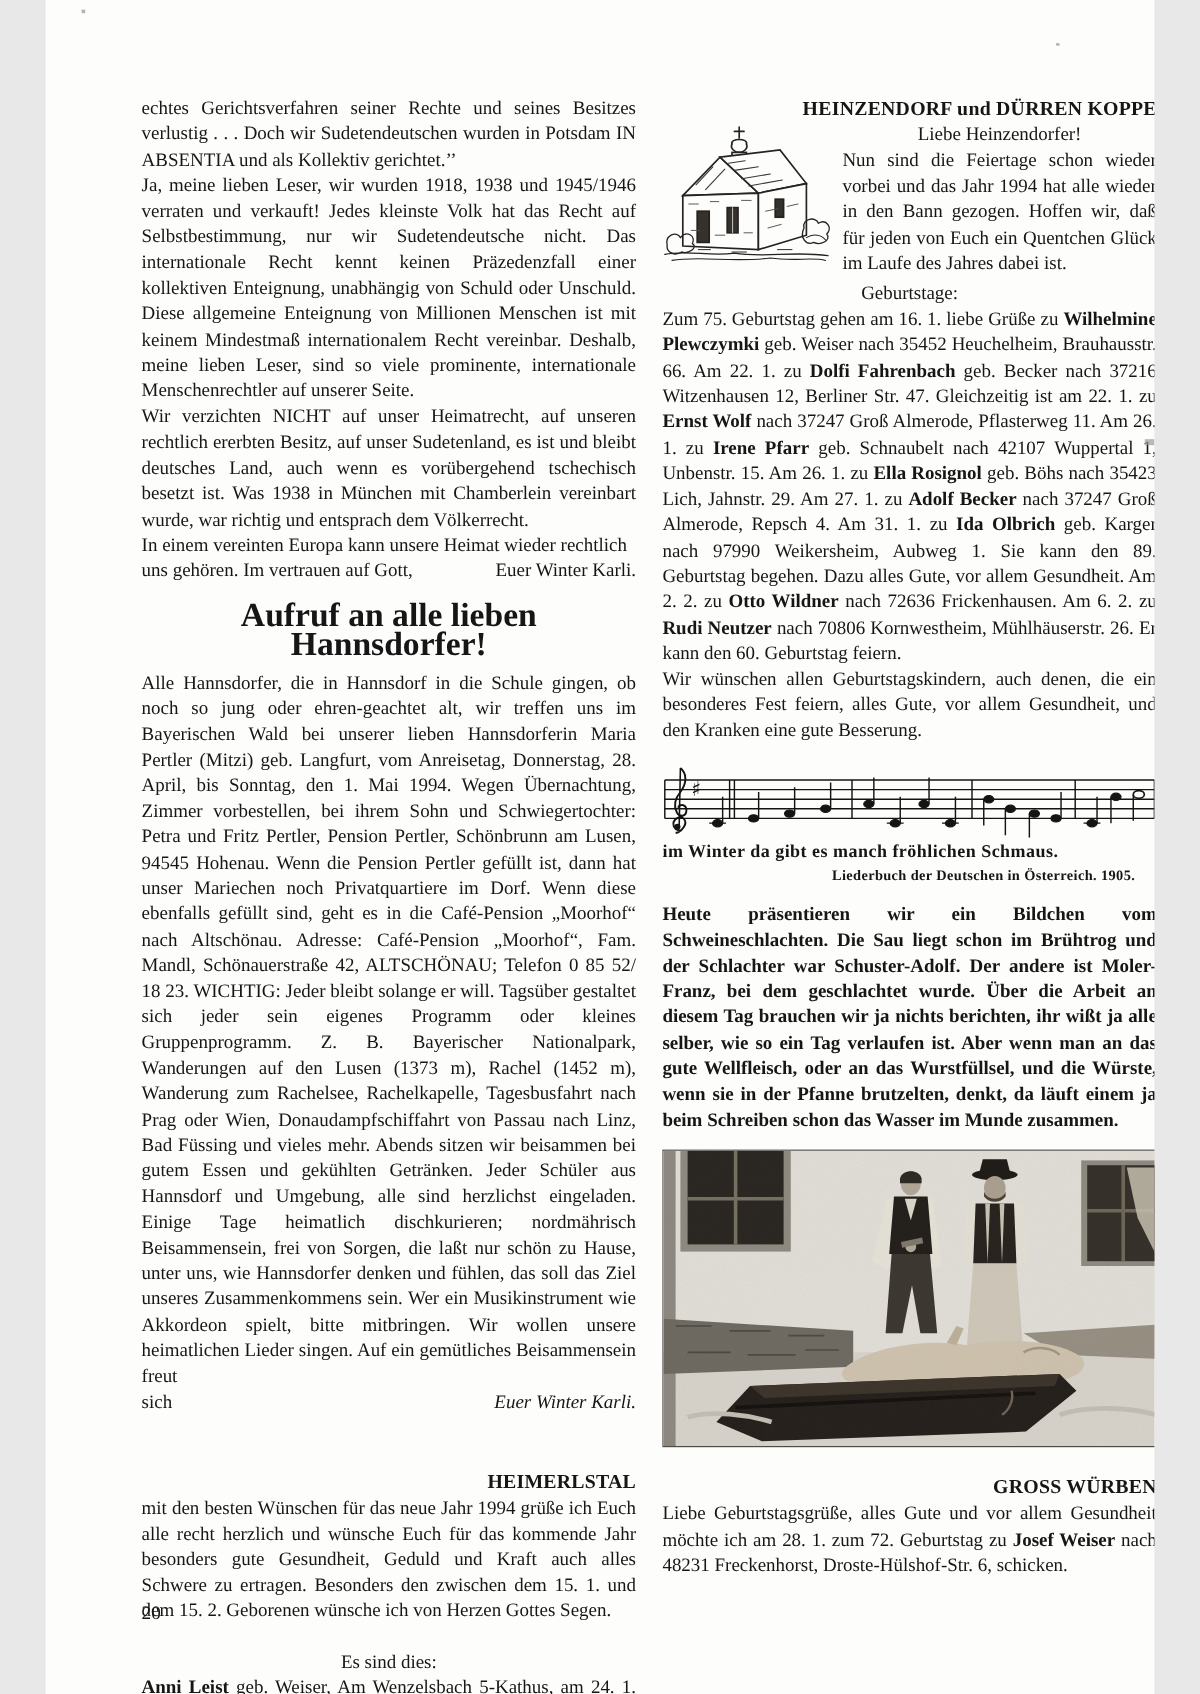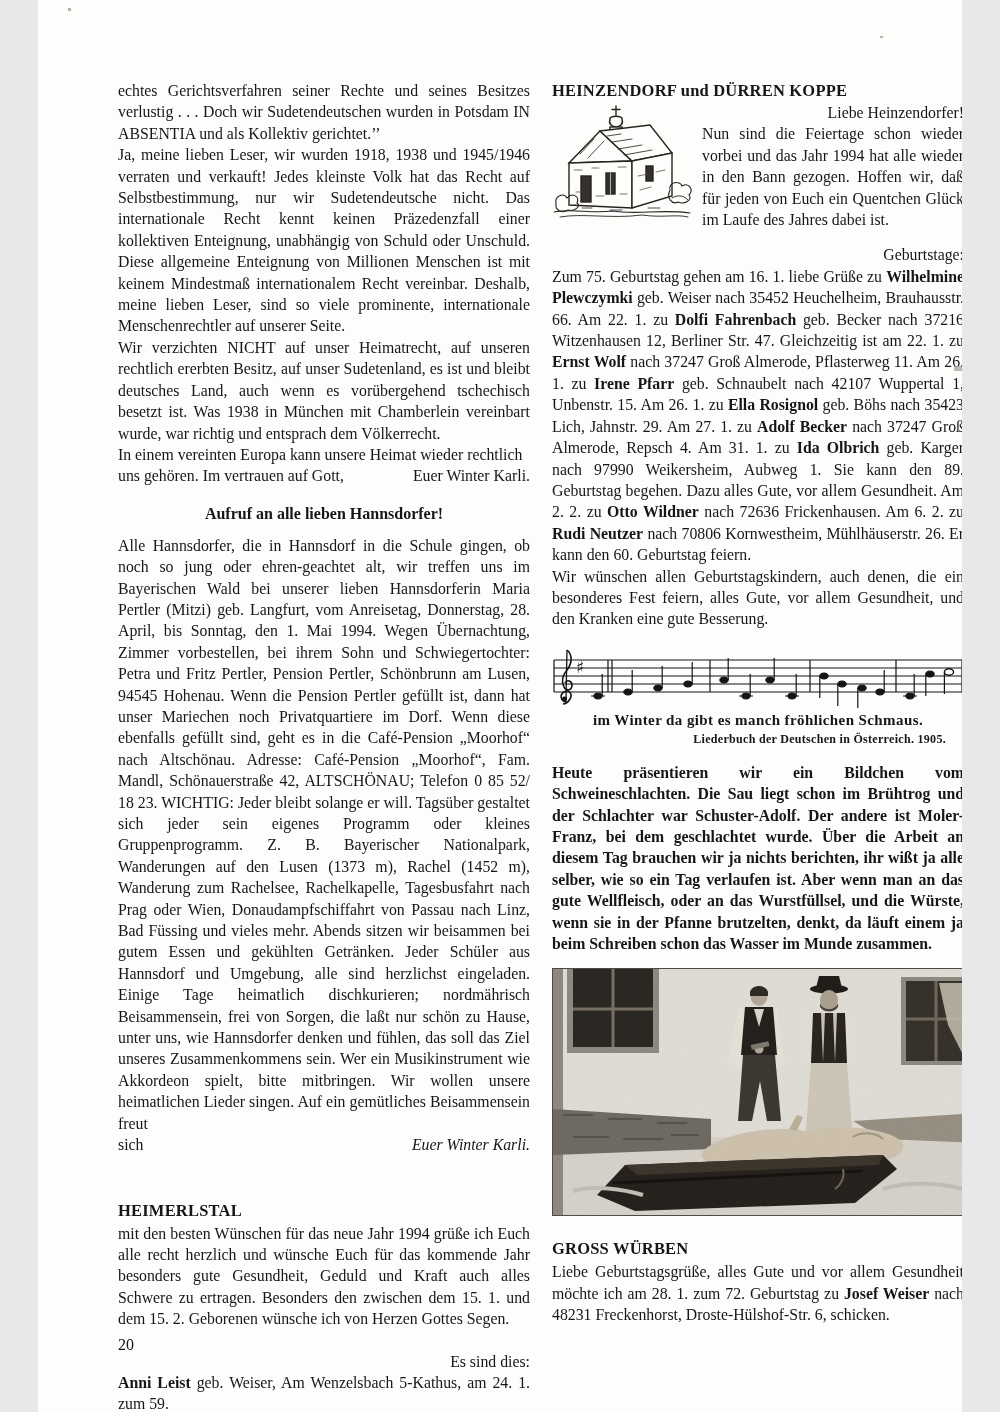--- a/index.html
+++ b/index.html
@@ -5,41 +5,41 @@
   html,body{margin:0;padding:0;background:#e8e8e8;}
   .page{
     position:relative;width:924px;height:1412px;background:#fdfdfc;
     font-family:"Liberation Serif","DejaVu Serif",serif;color:#161616;
     overflow:hidden;margin:0 auto;
   }
   .col{position:absolute;top:80px;width:412px;}
   .col-left{left:80px;}
   .col-right{left:514px;}
   p{margin:0;font-size:15.8px;line-height:21.4px;text-align:justify;hyphens:auto;}
-  p.noj{text-align:right;}
+  p.noj{text-align:center;}
   .lastline{display:flex;justify-content:space-between;font-size:15.8px;line-height:21.4px;}
   .sig-italic{font-style:italic;}
   h2.call-heading{
-    margin:15px 0 9px 0;text-align:center;font-size:16px;line-height:24px;font-weight:bold;
+    margin:15px 0 9px 0;text-align:center;font-size:28px;line-height:24px;font-weight:bold;
   }
   h3.sub-heading{
-    margin:0;text-align:left;font-size:16.5px;line-height:22px;font-weight:bold;letter-spacing:.2px;
+    margin:0;text-align:right;font-size:16.5px;line-height:22px;font-weight:bold;letter-spacing:.2px;
   }
   .heimerlstal-block h3{margin-top:44px;margin-bottom:1px;}
   .gap-above{margin-top:21px;}
   .page-number{position:absolute;left:80px;top:1336px;font-size:16px;}
   .edge-mark{position:absolute;right:0;top:366px;width:8px;height:5px;background:#9a9a96;opacity:.7;}
   .speck{position:absolute;background:#b5b3ae;}
   
   .church-float{float:left;width:142px;height:120px;margin:2px 8px 0 0;}
   .clearfix{clear:both;}
-  .birthdays-label{margin-top:14px;}
+  .birthdays-label{margin-top:4px;}
   .music-block{margin-top:16px;}
   .music-staff{display:block;width:412px;height:64px;}
-  .music-caption{text-align:center;font-weight:bold;font-size:15px;letter-spacing:.4px;margin-top:2px;}
+  .music-caption{font-weight:bold;font-size:15px;letter-spacing:.4px;margin-top:2px;}
   .music-source{text-align:right;font-weight:bold;font-size:12px;letter-spacing:.3px;margin:3px 18px 0 0;}
   .schlachten{margin-top:15px;font-weight:bold;}
   .photo-block{margin-top:14px;width:424px;height:246px;border:1px solid #4e4b46;}
   .photo-block svg{display:block;width:424px;height:246px;}
   .note1{margin-top:13px;}
   .gross-block h3{margin-top:22px;margin-bottom:1px;}
 </style>
 </head>
 <body>
 

